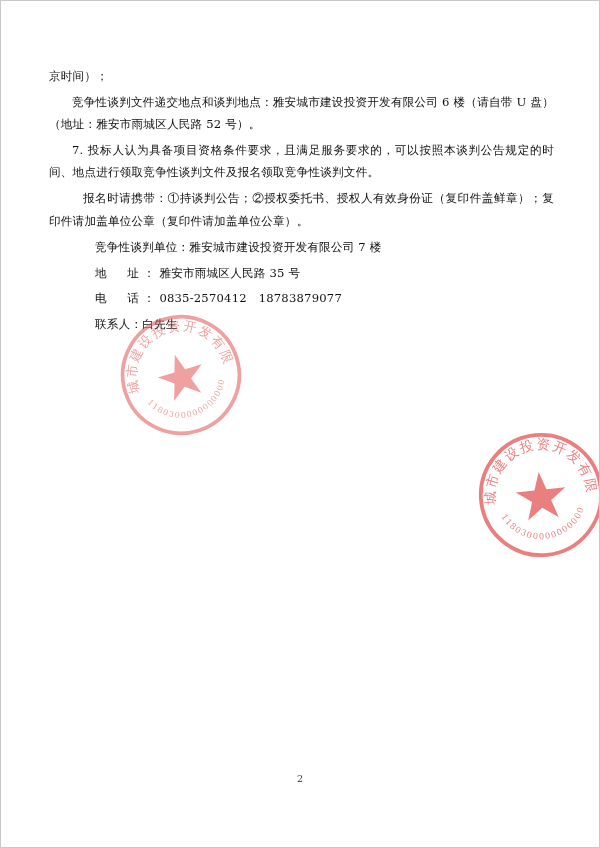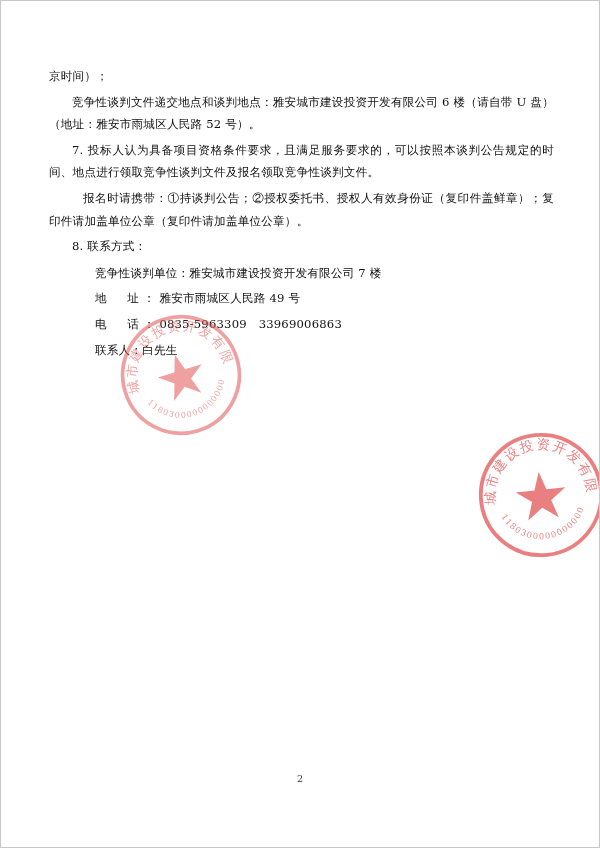--- a/index.html
+++ b/index.html
@@ -92,31 +92,30 @@
 <body>
 
 <div id="page">
 
   <div class="doc-body">
 
     <p class="para indent-0">京时间）；</p>
     <p class="para indent-1">竞争性谈判文件递交地点和谈判地点：雅安城市建设投资开发有限公司 6 楼（请自带 U 盘）（地址：雅安市雨城区人民路 52 号）。</p>
     <p class="para indent-1">7. 投标人认为具备项目资格条件要求，且满足服务要求的，可以按照本谈判公告规定的时间、地点进行领取竞争性谈判文件及报名领取竞争性谈判文件。</p>
     <p class="para indent-2">报名时请携带：①持谈判公告；②授权委托书、授权人有效身份证（复印件盖鲜章）；复印件请加盖单位公章（复印件请加盖单位公章）。</p>
-    <p class="para indent-1">8. 联系方式：</p>
 
     <div class="contact-block">
       <p class="contact-line">
         <span class="lbl">竞争性谈判单位：</span><span>雅安城市建设投资开发有限公司 7 楼</span>
       </p>
       <p class="contact-line">
-        <span class="lbl sp-wide">地　址：</span><span>雅安市雨城区人民路 49 号</span>
+        <span class="lbl sp-wide">地　址：</span><span>雅安市雨城区人民路 35 号</span>
       </p>
       <p class="contact-line">
-        <span class="lbl sp-wide">电　话：</span><span>0835-5963309　33969006863</span>
+        <span class="lbl sp-wide">电　话：</span><span>0835-2570412　18783879077</span>
       </p>
       <p class="contact-line">
         <span class="lbl">联系人：</span><span>白先生</span>
       </p>
     </div>
 
   </div>
 
   <div class="seal seal-1">
     <svg viewBox="0 0 200 200" width="124" height="124" aria-hidden="true">

